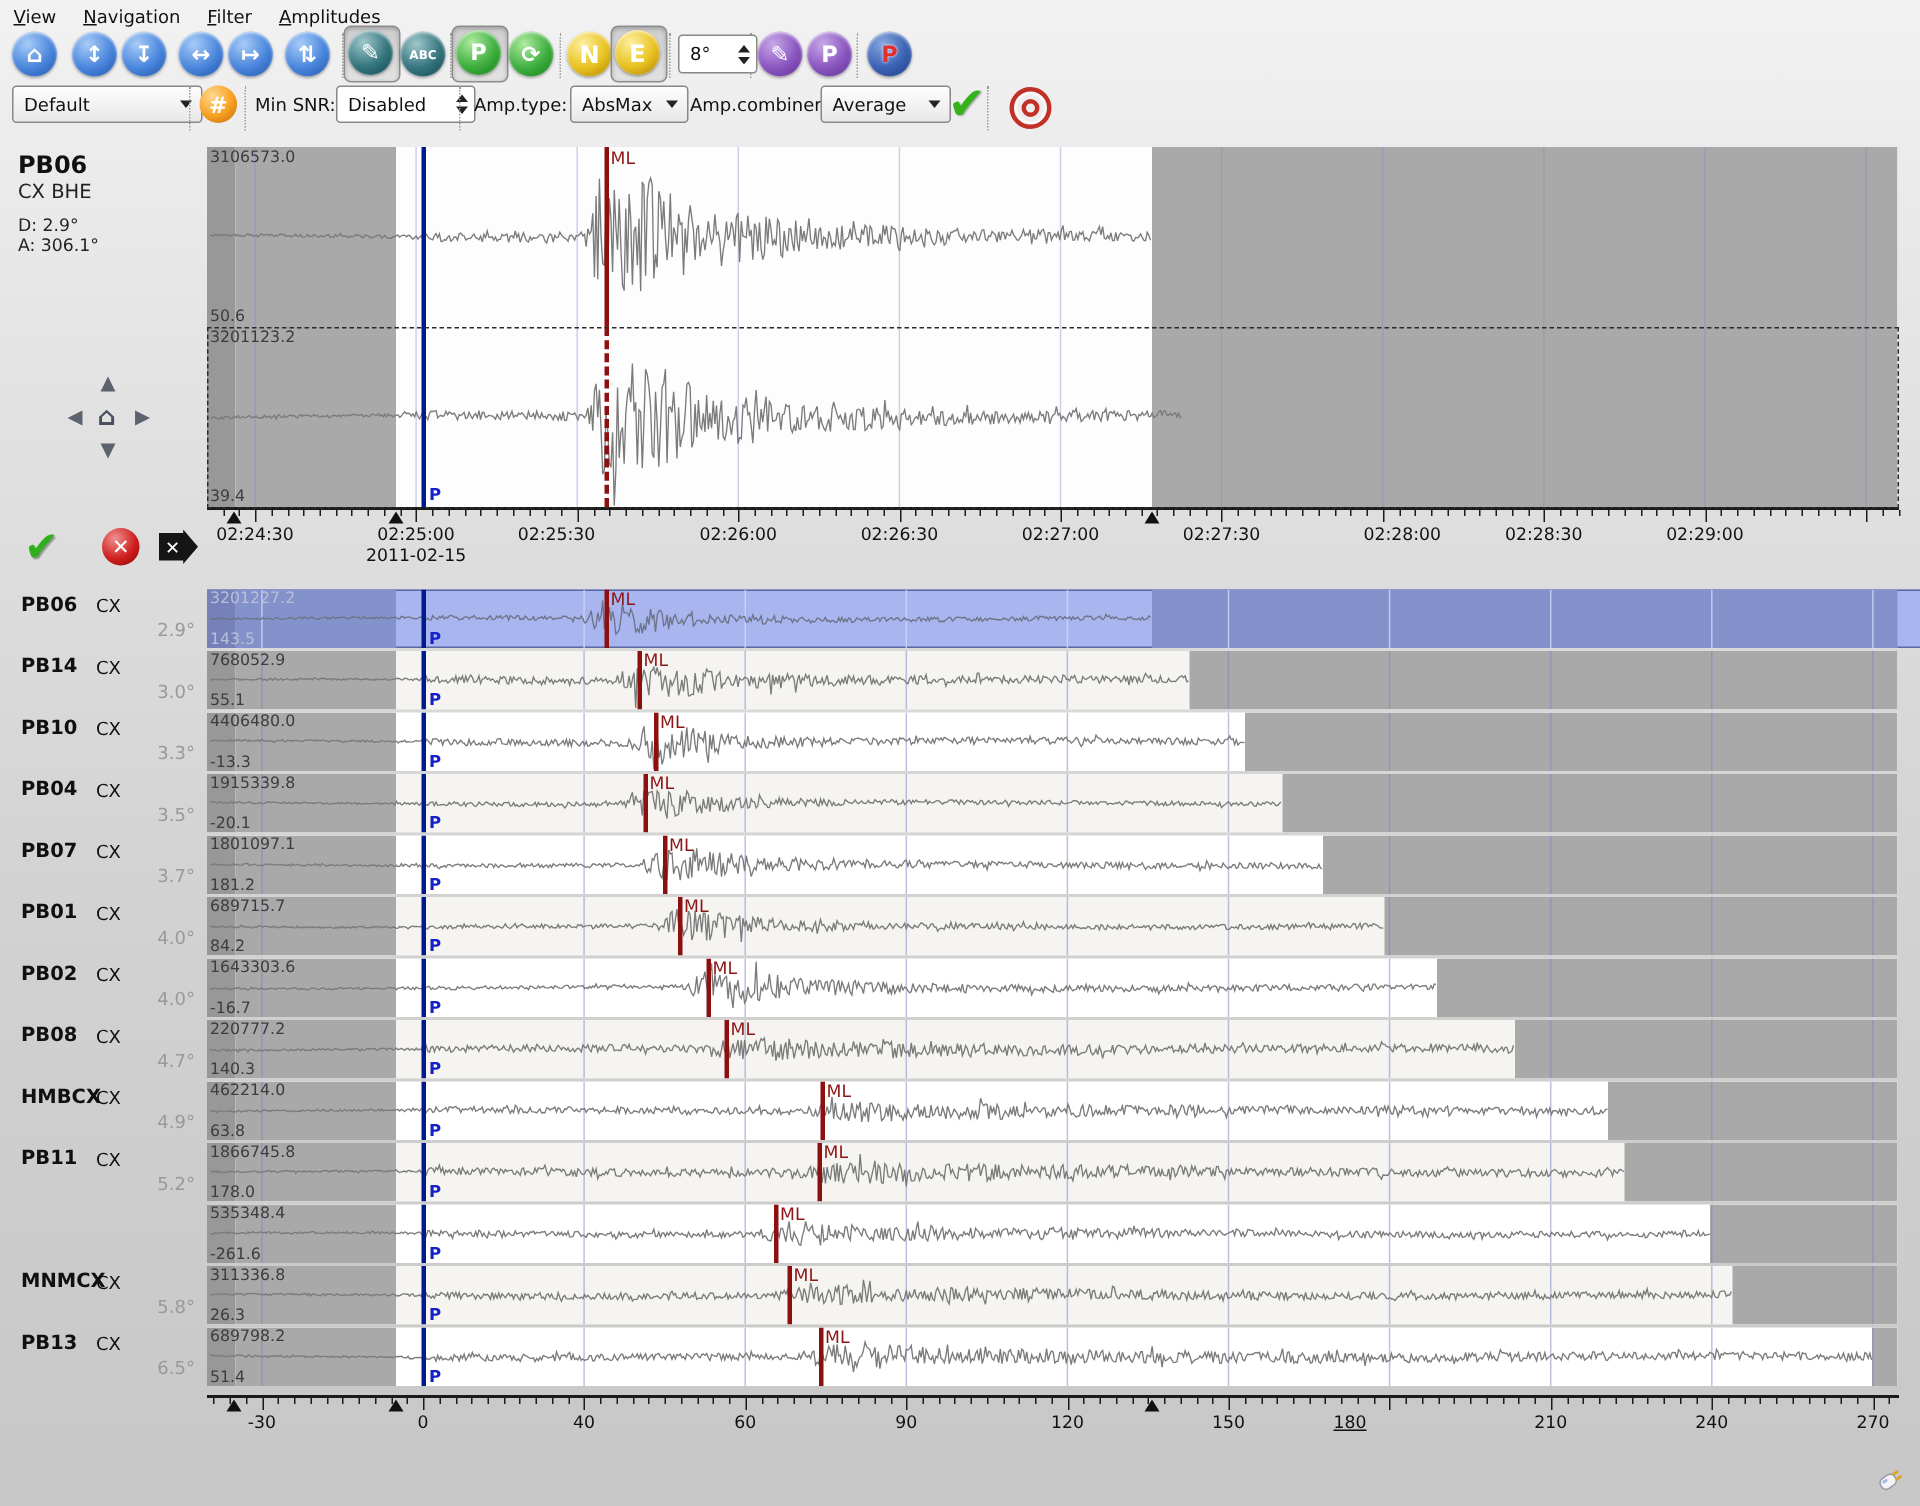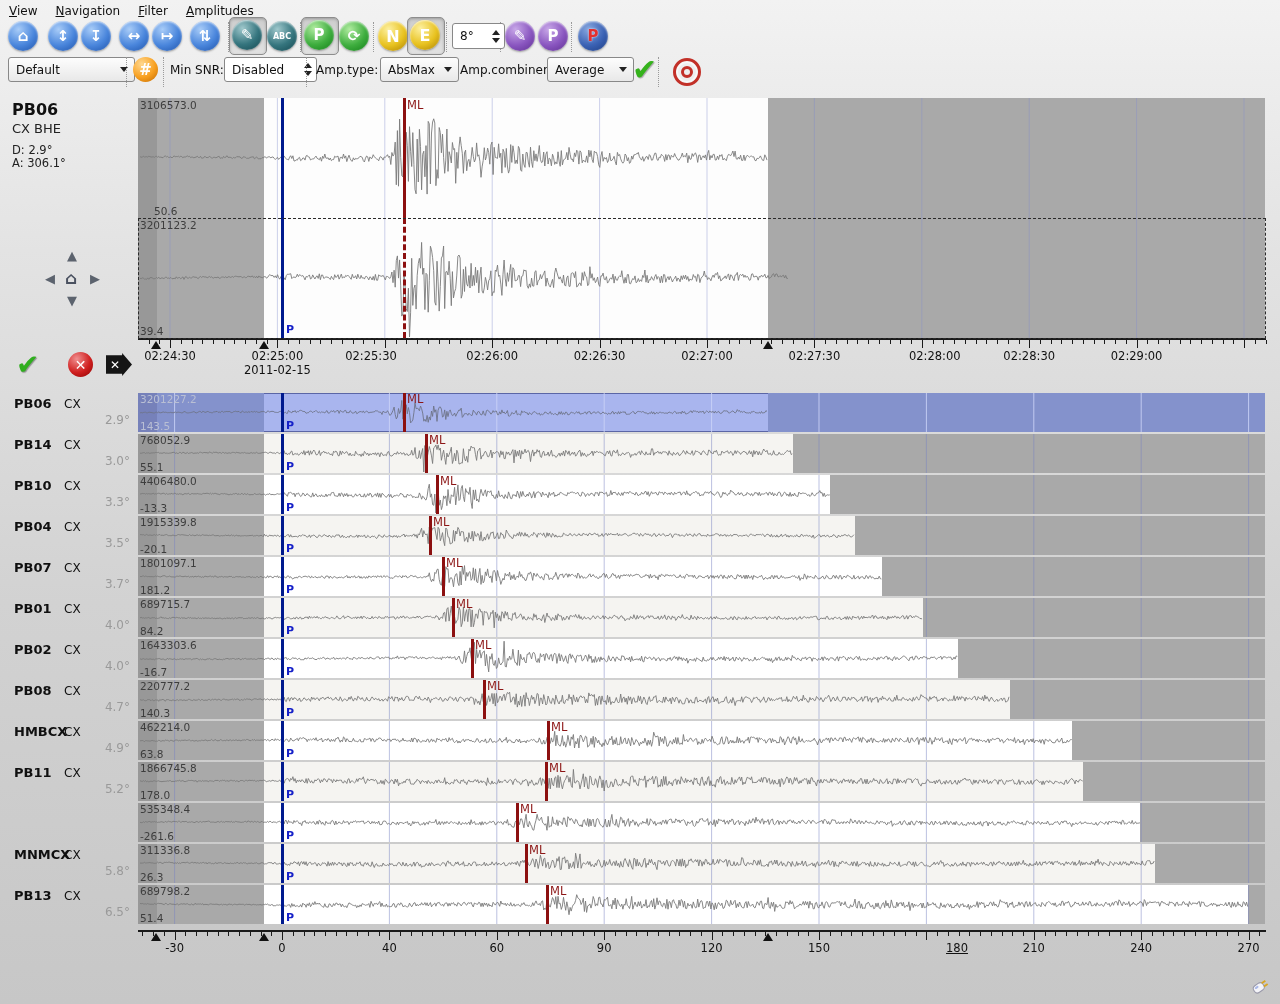--- a/index.html
+++ b/index.html
@@ -80,21 +80,21 @@
   .axis-tri{position:absolute;top:1px;width:0;height:0;border-left:5px solid transparent;border-right:5px solid transparent;border-bottom:8px solid #111;}
   
   #trace-list{position:absolute;left:0;top:393px;width:1266px;}
   .row{position:relative;height:39px;margin-bottom:2px;}
   .row-label{position:absolute;left:0;top:0;width:138px;height:39px;}
   .st-name{position:absolute;left:14px;top:3px;font-size:13px;font-weight:bold;color:#101010;}
   .st-net{position:absolute;left:64px;top:4px;font-size:12px;color:#101010;}
   .st-dist{position:absolute;left:0px;top:20px;width:130px;text-align:right;font-size:12px;color:#9a9a9a;}
   .row-trace{position:absolute;left:138px;top:0;width:1127px;height:39px;background:#fff;overflow:hidden;}
   .row.alt .row-trace{background:#f5f4f1;}
-  .row.selected .row-trace{background:#a9b5ee;}
+  .row.selected .row-trace{background:#a9b5ee;padding-left:16px;}
   .row.selected .gray-strip{background:#7681ba;}
   .row.selected .gray-main,.row.selected .gray-right{background:#8492cc;}
   .row.selected .amp-label{color:#b9bfd4;}
   .row.selected .row-trace{outline:1px solid #5b66a6;outline-offset:-1px;}
   
   #plug-icon{position:absolute;left:1250px;top:977px;}
 </style>
 </head>
 <body>
 
@@ -231,21 +231,21 @@
           <line x1="461.6" x2="461.6" y1="0" y2="120" stroke="rgba(130,140,205,0.4)" stroke-width="1"></line>
           <line x1="569" x2="569" y1="0" y2="120" stroke="rgba(130,140,205,0.4)" stroke-width="1"></line>
           <line x1="676.4000000000001" x2="676.4000000000001" y1="0" y2="120" stroke="rgba(130,140,205,0.4)" stroke-width="1"></line>
           <line x1="783.8000000000001" x2="783.8000000000001" y1="0" y2="120" stroke="rgba(130,140,205,0.4)" stroke-width="1"></line>
           <line x1="891.2" x2="891.2" y1="0" y2="120" stroke="rgba(130,140,205,0.4)" stroke-width="1"></line>
           <line x1="998.6" x2="998.6" y1="0" y2="120" stroke="rgba(130,140,205,0.4)" stroke-width="1"></line>
           <line x1="1106" x2="1106" y1="0" y2="120" stroke="rgba(130,140,205,0.4)" stroke-width="1"></line>
           <polyline points="2.0,58.8 3.1,59.0 4.2,59.4 5.3,58.1 6.4,59.0 7.5,58.8 8.6,58.7 9.7,59.1 10.8,58.2 11.9,58.6 13.0,59.0 14.1,59.0 15.2,58.7 16.3,59.4 17.4,58.5 18.5,58.1 19.6,59.4 20.7,58.4 21.8,59.4 22.9,59.0 24.0,59.6 25.1,59.6 26.2,58.4 27.3,57.9 28.4,58.9 29.5,58.4 30.6,59.4 31.7,59.4 32.8,58.8 33.9,60.0 35.0,58.8 36.1,57.9 37.2,58.7 38.3,58.5 39.4,58.6 40.5,58.2 41.6,59.2 42.7,58.1 43.8,58.7 44.9,59.7 46.0,58.8 47.1,59.2 48.2,58.6 49.3,57.9 50.4,58.6 51.5,58.2 52.6,59.6 53.7,59.1 54.8,59.2 55.9,59.9 57.0,59.3 58.1,59.2 59.2,58.2 60.3,59.4 61.4,59.6 62.5,58.3 63.6,60.2 64.7,60.1 65.8,59.7 66.9,58.2 68.0,59.5 69.1,59.5 70.2,59.7 71.3,58.3 72.4,59.0 73.5,59.9 74.6,60.2 75.7,59.1 76.8,59.4 77.9,59.8 79.0,59.3 80.1,58.6 81.2,58.4 82.3,60.4 83.4,59.8 84.5,60.3 85.6,58.4 86.7,59.6 87.8,59.2 88.9,57.7 90.0,59.4 91.1,59.3 92.2,59.3 93.3,59.7 94.4,60.5 95.5,59.4 96.6,59.9 97.7,59.7 98.8,58.5 99.9,58.8 101.0,58.8 102.1,58.9 103.2,60.3 104.3,60.3 105.4,58.7 106.5,59.0 107.6,59.3 108.7,60.5 109.8,60.2 110.9,60.3 112.0,59.5 113.1,59.1 114.2,59.0 115.3,58.7 116.4,60.8 117.5,59.9 118.6,58.9 119.7,60.4 120.8,60.9 121.9,60.7 123.0,60.8 124.1,59.7 125.2,59.8 126.3,59.0 127.4,58.8 128.5,60.1 129.6,59.2 130.7,58.8 131.8,58.9 132.9,59.9 134.0,59.0 135.1,59.0 136.2,60.3 137.3,61.5 138.4,60.3 139.5,59.4 140.6,61.4 141.7,60.1 142.8,59.1 143.9,61.6 145.0,57.6 146.1,58.0 147.2,59.8 148.3,60.9 149.4,61.4 150.5,61.9 151.6,59.2 152.7,57.7 153.8,60.5 154.9,57.8 156.0,63.0 157.1,62.9 158.2,61.7 159.3,62.2 160.4,60.1 161.5,59.3 162.6,62.7 163.7,61.9 164.8,60.0 165.9,60.0 167.0,62.1 168.1,57.9 169.2,57.4 170.3,59.0 171.4,59.2 172.5,62.0 173.6,61.3 174.7,60.9 175.8,60.9 176.9,59.3 178.0,58.1 179.1,60.3 180.2,60.9 181.3,61.8 182.4,59.4 183.5,63.2 184.6,58.2 185.7,60.4 186.8,56.0 187.9,60.1 189.0,60.3 190.1,59.8 191.2,62.0 192.3,60.0 193.4,62.7 194.5,61.6 195.6,61.6 196.7,58.2 197.8,59.1 198.9,58.7 200.0,58.1 201.1,63.6 202.2,59.5 203.3,59.2 204.4,60.6 205.5,56.0 206.6,60.2 207.7,57.9 208.8,63.6 209.9,60.0 211.0,57.2 212.1,60.5 213.2,62.7 214.3,63.3 215.4,59.8 216.5,62.0 217.6,60.4 218.7,60.8 219.8,60.6 220.9,59.8 222.0,58.3 223.1,58.7 224.2,59.3 225.3,62.6 226.4,64.0 227.5,60.2 228.6,58.0 229.7,58.8 230.8,63.4 231.9,58.9 233.0,60.5 234.1,60.2 235.2,56.7 236.3,58.6 237.4,59.9 238.5,60.9 239.6,61.3 240.7,62.8 241.8,59.2 242.9,58.7 244.0,60.0 245.1,62.1 246.2,59.0 247.3,59.2 248.4,58.3 249.5,56.7 250.6,59.4 251.7,58.2 252.8,66.5 253.9,54.5 255.0,58.1 256.1,56.2 257.2,44.1 258.3,86.8 259.4,32.6 260.5,88.2 261.6,21.1 262.7,59.6 263.8,77.8 264.9,78.7 266.0,41.4 267.1,93.5 268.2,34.2 269.3,47.7 270.4,83.4 271.5,28.7 272.6,53.3 273.7,68.5 274.8,34.6 275.9,66.3 277.0,91.7 278.1,95.8 279.2,41.0 280.3,84.0 281.4,31.3 282.5,48.6 283.6,91.8 284.7,56.3 285.8,53.2 286.9,78.8 288.0,47.6 289.1,96.1 290.2,23.4 291.3,25.8 292.4,85.9 293.5,35.0 294.6,24.0 295.7,20.8 296.8,25.0 297.9,87.7 299.0,71.6 300.1,80.3 301.2,29.5 302.3,34.6 303.4,54.8 304.5,36.2 305.6,59.6 306.7,75.3 307.8,62.1 308.9,31.0 310.0,73.4 311.1,53.7 312.2,57.7 313.3,65.0 314.4,44.5 315.5,51.6 316.6,50.6 317.7,85.3 318.8,54.3 319.9,70.4 321.0,49.1 322.1,38.9 323.2,47.4 324.3,55.3 325.4,75.3 326.5,55.0 327.6,52.1 328.7,72.8 329.8,63.3 330.9,61.3 332.0,68.7 333.1,60.1 334.2,49.4 335.3,58.3 336.4,64.0 337.5,61.0 338.6,44.9 339.7,58.3 340.8,56.8 341.9,63.3 343.0,79.3 344.1,68.9 345.2,62.5 346.3,49.7 347.4,62.0 348.5,58.5 349.6,50.1 350.7,54.4 351.8,66.2 352.9,47.0 354.0,44.0 355.1,76.6 356.2,49.3 357.3,59.5 358.4,59.8 359.5,60.4 360.6,45.8 361.7,59.5 362.8,55.2 363.9,75.1 365.0,51.2 366.1,54.0 367.2,69.4 368.3,50.4 369.4,68.0 370.5,75.1 371.6,71.5 372.7,46.6 373.8,64.4 374.9,47.8 376.0,54.7 377.1,65.6 378.2,62.0 379.3,65.6 380.4,48.4 381.5,50.6 382.6,71.9 383.7,73.3 384.8,56.0 385.9,66.2 387.0,69.4 388.1,54.4 389.2,54.7 390.3,64.1 391.4,69.2 392.5,49.1 393.6,63.8 394.7,69.5 395.8,52.7 396.9,62.7 398.0,55.9 399.1,63.4 400.2,56.7 401.3,47.5 402.4,61.3 403.5,64.6 404.6,63.9 405.7,54.0 406.8,68.0 407.9,56.2 409.0,53.7 410.1,66.0 411.2,60.1 412.3,61.1 413.4,67.8 414.5,56.2 415.6,59.7 416.7,66.4 417.8,63.9 418.9,65.8 420.0,53.8 421.1,63.1 422.2,68.3 423.3,52.6 424.4,66.8 425.5,61.9 426.6,61.3 427.7,60.0 428.8,54.4 429.9,62.0 431.0,49.4 432.1,56.2 433.2,61.3 434.3,61.0 435.4,63.9 436.5,54.9 437.6,58.6 438.7,52.2 439.8,53.7 440.9,66.1 442.0,52.8 443.1,54.5 444.2,64.8 445.3,62.0 446.4,63.3 447.5,64.0 448.6,57.9 449.7,64.6 450.8,52.1 451.9,58.8 453.0,52.6 454.1,61.4 455.2,64.6 456.3,53.1 457.4,54.5 458.5,54.4 459.6,58.5 460.7,66.8 461.8,69.4 462.9,58.1 464.0,53.5 465.1,63.3 466.2,59.4 467.3,61.1 468.4,59.5 469.5,64.5 470.6,62.3 471.7,55.1 472.8,62.7 473.9,62.4 475.0,60.8 476.1,58.3 477.2,63.4 478.3,66.9 479.4,54.4 480.5,57.8 481.6,56.5 482.7,60.8 483.8,63.7 484.9,65.2 486.0,63.4 487.1,56.0 488.2,57.5 489.3,62.9 490.4,59.6 491.5,65.4 492.6,64.2 493.7,58.0 494.8,61.2 495.9,56.8 497.0,56.9 498.1,55.8 499.2,55.9 500.3,54.4 501.4,58.8 502.5,60.6 503.6,62.1 504.7,58.6 505.8,63.3 506.9,61.0 508.0,58.7 509.1,58.6 510.2,61.5 511.3,56.6 512.4,57.9 513.5,62.2 514.6,62.0 515.7,58.3 516.8,55.2 517.9,55.2 519.0,61.6 520.1,62.4 521.2,59.1 522.3,59.7 523.4,56.3 524.5,57.5 525.6,58.5 526.7,63.4 527.8,56.5 528.9,62.1 530.0,56.9 531.1,57.1 532.2,61.6 533.3,57.3 534.4,58.7 535.5,59.0 536.6,55.5 537.7,58.4 538.8,60.0 539.9,61.9 541.0,62.2 542.1,60.4 543.2,58.7 544.3,55.1 545.4,59.1 546.5,57.8 547.6,58.8 548.7,55.1 549.8,64.7 550.9,57.5 552.0,61.3 553.1,61.1 554.2,55.6 555.3,58.4 556.4,55.8 557.5,54.9 558.6,58.0 559.7,64.4 560.8,57.2 561.9,57.0 563.0,62.0 564.1,59.4 565.2,57.8 566.3,59.9 567.4,56.9 568.5,62.1 569.6,55.5 570.7,52.4 571.8,61.9 572.9,57.5 574.0,59.9 575.1,56.4 576.2,56.3 577.3,62.1 578.4,61.9 579.5,58.0 580.6,61.5 581.7,56.9 582.8,58.3 583.9,56.5 585.0,62.0 586.1,60.4 587.2,61.3 588.3,62.6 589.4,58.6 590.5,56.4 591.6,56.9 592.7,57.7 593.8,55.7 594.9,53.0 596.0,58.6 597.1,53.1 598.2,60.7 599.3,61.3 600.4,59.1 601.5,61.1 602.6,57.2 603.7,62.4 604.8,62.4 605.9,57.0 607.0,62.6 608.1,58.9 609.2,57.3 610.3,58.2 611.4,59.2 612.5,58.3 613.6,58.1 614.7,58.9 615.8,58.8 616.9,62.3 618.0,62.8 619.1,60.2 620.2,60.7 621.3,59.8 622.4,57.9 623.5,60.3 624.6,62.3 625.7,62.5 626.8,56.8 627.9,58.9 629.0,62.1 " fill="none" stroke="#7b7b7b" stroke-width="0.9"></polyline>
         </svg>
         <div class="amp-label" style="left: 2px; top: 1px;">3106573.0</div>
-        <div class="amp-label" style="left: 16px; bottom: 1px; margin-top: 43px;">50.6</div>
+        <div class="amp-label" style="left: 2px; bottom: 1px; margin-top: 43px;">50.6</div>
         <div class="marker-ml" style="left: 265px; top: 0px; height: 120px;"></div>
       </div>
       <div style="position: absolute; left: 0px; top: 120px; width: 1127px; height: 120px; overflow: hidden;">
         <div class="gray-strip"></div>
         <div class="gray-main"></div>
         <div class="gray-right" style="left: 630px; width: 497px;"></div>
         <svg width="1127" height="120" class="wave-svg">
           <line x1="32" x2="32" y1="0" y2="120" stroke="rgba(130,140,205,0.4)" stroke-width="1"></line>
           <line x1="139.4" x2="139.4" y1="0" y2="120" stroke="rgba(130,140,205,0.4)" stroke-width="1"></line>
           <line x1="246.8" x2="246.8" y1="0" y2="120" stroke="rgba(130,140,205,0.4)" stroke-width="1"></line>
@@ -909,21 +909,21 @@
       <div class="tick" style="left: 1099.9px; height: 4px;"></div>
       <div class="tick" style="left: 1110.6px; height: 8px;"></div>
       <div class="tick" style="left: 1121.3px; height: 4px;"></div>
       <div class="tick-label" style="left: 36.6px;">-30</div>
       <div class="tick-label" style="left: 144px;">0</div>
       <div class="tick-label" style="left: 251.4px;">40</div>
       <div class="tick-label" style="left: 358.8px;">60</div>
       <div class="tick-label" style="left: 466.2px;">90</div>
       <div class="tick-label" style="left: 573.6px;">120</div>
       <div class="tick-label" style="left: 681px;">150</div>
-      <div class="tick-label" style="left: 819px; text-decoration: underline;">180</div>
+      <div class="tick-label" style="left: 762px; text-decoration: underline;">180</div>
       <div class="tick-label" style="left: 895.8px;">210</div>
       <div class="tick-label" style="left: 1003.2px;">240</div>
       <div class="tick-label" style="left: 1110.6px;">270</div>
       <div class="axis-tri" style="left: 13px;"></div>
       <div class="axis-tri" style="left: 121px;"></div>
       <div class="axis-tri" style="left: 625px;"></div>
     </div>
 
   <svg id="plug-icon" width="20" height="20" viewBox="0 0 20 20">
     <g transform="rotate(-35 10 10)">

